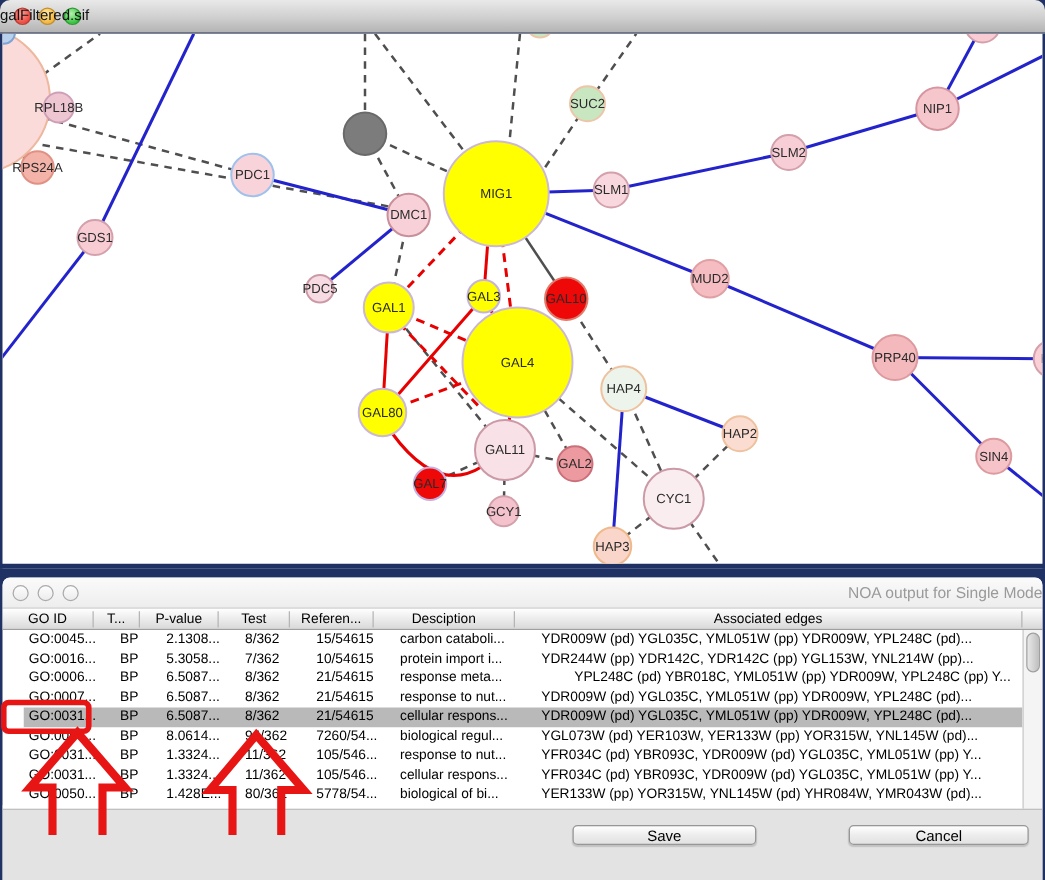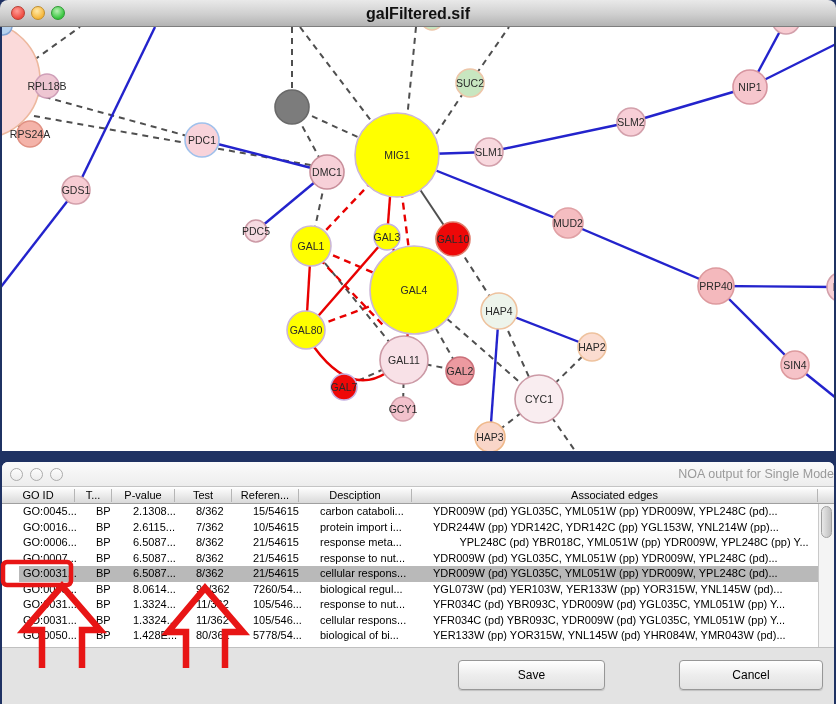--- a/index.html
+++ b/index.html
@@ -3,22 +3,22 @@
 <meta charset="utf-8">
 <style>
   html,body{margin:0;padding:0;}
   body{width:836px;height:704px;position:relative;overflow:hidden;background:#1f3263;
        font-family:"Liberation Sans", sans-serif;}
   
   .net-window{position:absolute;left:0;top:0;width:836px;height:455px;}
   .titlebar{position:absolute;left:0;top:0;right:0;height:27px;
     background:linear-gradient(#e9e9e9,#cfcfcf 55%,#b3b3b3);
     border-bottom:1px solid #7e7e7e;border-radius:8px 8px 0 0;box-sizing:border-box;}
-  .titlebar .title{position:absolute;left:0;right:0;top:5px;text-align:center;
-    font-size:16px;color:#111;font-weight:bold;}
+  .titlebar .title{position:absolute;left:0;right:0;top:5px;
+    font-size:12px;color:#111;}
   .tl{position:absolute;top:6px;width:14px;height:14px;border-radius:50%;box-sizing:border-box;}
   .tl.red{left:11px;background:radial-gradient(circle at 5px 4px,#ff9d96,#ee4b40 70%);border:1px solid #b93d32;}
   .tl.yellow{left:31px;background:radial-gradient(circle at 5px 4px,#ffe9a8,#f5b63a 70%);border:1px solid #c08e2d;}
   .tl.green{left:51px;background:radial-gradient(circle at 5px 4px,#b8f0b3,#36c53e 70%);border:1px solid #2d9a33;}
   .canvas{position:absolute;left:0;right:0;top:27px;bottom:0;background:#fff;
     border-left:2px solid #1f3263;border-right:2px solid #1f3263;border-bottom:4px solid #1f3263;
     box-sizing:border-box;overflow:hidden;}
   
   .noa-window{position:absolute;left:2px;top:462px;width:832px;height:242px;
     background:#fff;border-radius:6px 6px 0 0;overflow:hidden;}
@@ -37,21 +37,21 @@
   .trow.sel{background:#b9b9b9;}
   .tcell{position:absolute;top:1px;height:14px;font-size:11px;color:#000;
     overflow:hidden;white-space:nowrap;padding-left:4px;box-sizing:border-box;}
   .white-pad{position:absolute;left:0;right:16px;top:182px;height:3px;background:#fff;}
   .scroll{position:absolute;right:0;top:42px;width:16px;height:143px;background:#f4f4f4;
     border-left:1px solid #c9c9c9;box-sizing:border-box;}
   .thumb{position:absolute;left:2px;right:2px;top:2px;height:32px;border-radius:6px;
     background:linear-gradient(90deg,#e8e8e8,#bfbfbf);border:1px solid #9f9f9f;box-sizing:border-box;}
   .btn-bar{position:absolute;left:0;right:0;top:185px;bottom:0;background:#e3e3e3;
     border-top:1px solid #c0c0c0;box-sizing:border-box;}
-  .btn{position:absolute;top:12px;height:30px;border:1px solid #979797;border-radius:4px;
+  .btn{position:absolute;top:12px;height:16px;border:1px solid #979797;border-radius:4px;
     background:linear-gradient(#ffffff,#ededed 50%,#e2e2e2);font-size:12px;color:#000;
     font-family:"Liberation Sans",sans-serif;box-shadow:0 1px 1px rgba(0,0,0,0.15);}
   .btn.save{left:456px;width:147px;}
   .btn.cancel{left:677px;width:144px;}
   
   .annot{position:absolute;left:0;top:0;pointer-events:none;}
 </style>
 </head>
 <body>
 
@@ -203,21 +203,21 @@
         <div class="tcell" style="left: 73px; width: 37px;">BP</div>
         <div class="tcell" style="left: 110px; width: 63px;">2.1308...</div>
         <div class="tcell" style="left: 173px; width: 57px;">8/362</div>
         <div class="tcell" style="left: 230px; width: 67px;">15/54615</div>
         <div class="tcell" style="left: 297px; width: 113px;">carbon cataboli...</div>
         <div class="tcell" style="left: 410px; width: 406px;">YDR009W (pd) YGL035C, YML051W (pp) YDR009W, YPL248C (pd)...</div>
       </div>
       <div class="trow" style="top: 15.5px;">
         <div class="tcell" style="left: 0px; width: 73px;">GO:0016...</div>
         <div class="tcell" style="left: 73px; width: 37px;">BP</div>
-        <div class="tcell" style="left: 110px; width: 63px;">2.6115...</div>
+        <div class="tcell" style="left: 110px; width: 63px;">5.3058...</div>
         <div class="tcell" style="left: 173px; width: 57px;">7/362</div>
         <div class="tcell" style="left: 230px; width: 67px;">10/54615</div>
         <div class="tcell" style="left: 297px; width: 113px;">protein import i...</div>
         <div class="tcell" style="left: 410px; width: 406px;">YDR244W (pp) YDR142C, YDR142C (pp) YGL153W, YNL214W (pp)...</div>
       </div>
       <div class="trow" style="top: 31px;">
         <div class="tcell" style="left: 0px; width: 73px;">GO:0006...</div>
         <div class="tcell" style="left: 73px; width: 37px;">BP</div>
         <div class="tcell" style="left: 110px; width: 63px;">6.5087...</div>
         <div class="tcell" style="left: 173px; width: 57px;">8/362</div>

